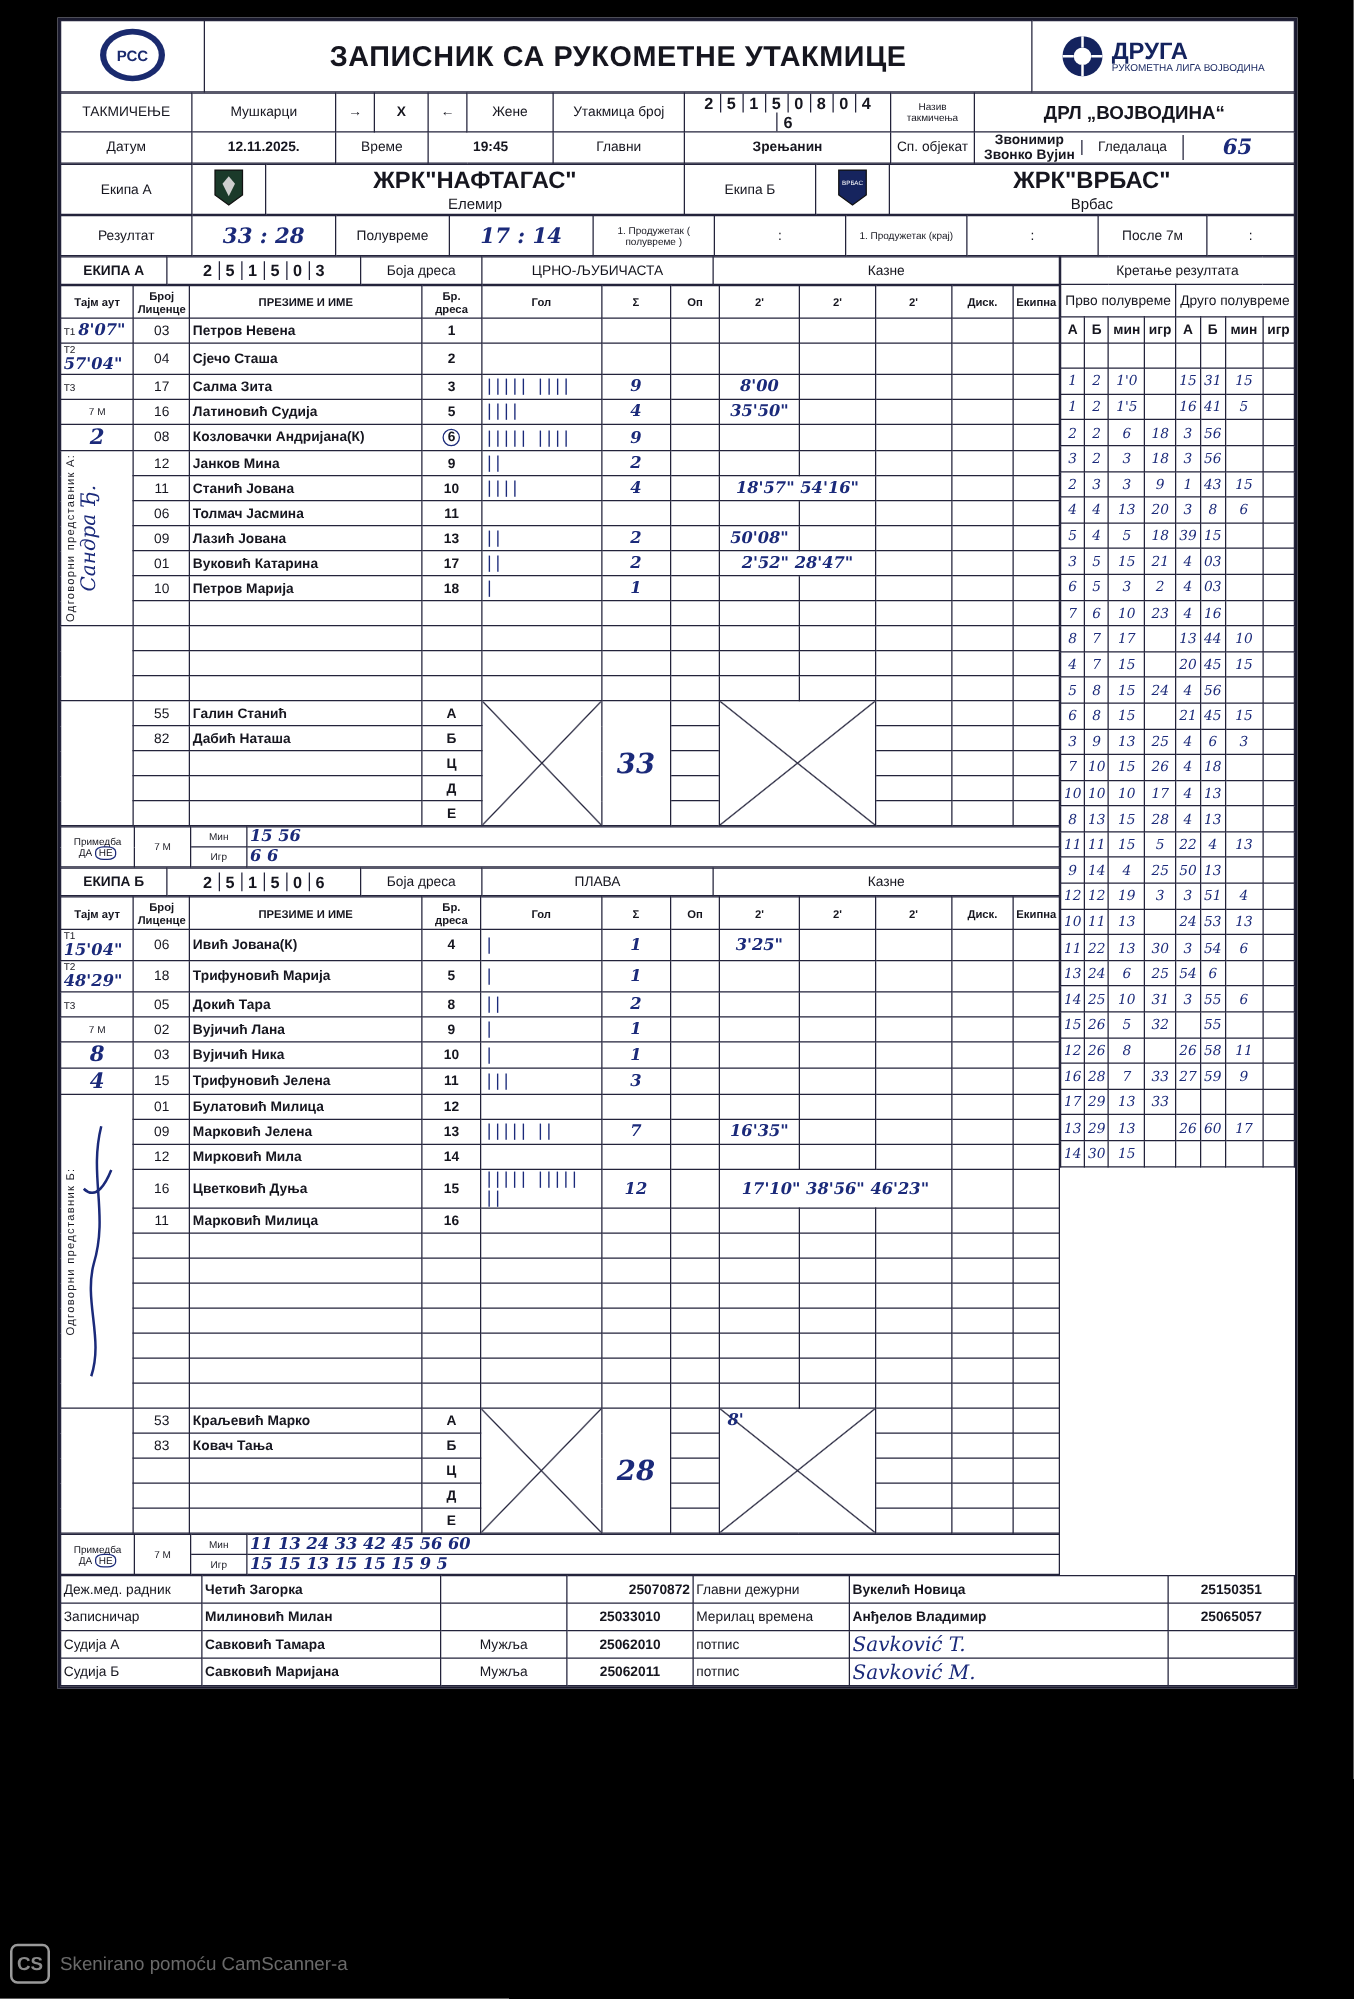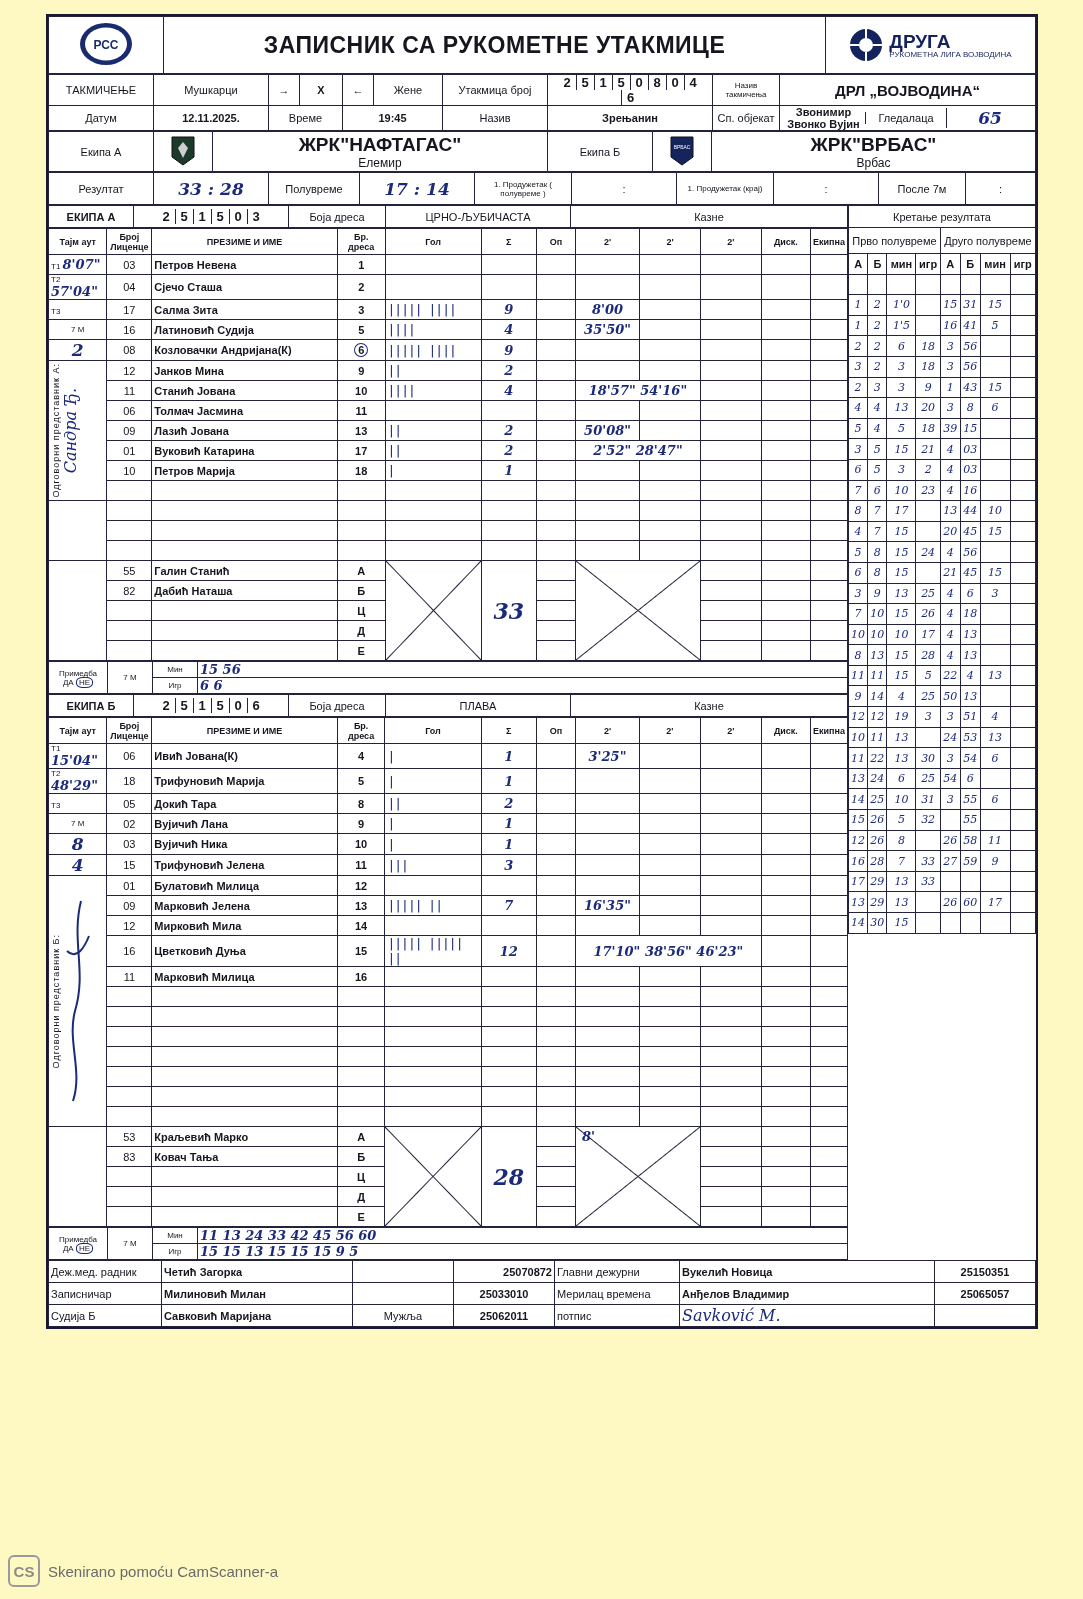--- a/index.html
+++ b/index.html
@@ -1,17 +1,17 @@
 <!DOCTYPE html>
 <html><head>
 <meta charset="utf-8">
 <style>
   html,body{margin:0;padding:0;background:#d9d9d9;}
   body{font-family:"Liberation Sans", sans-serif;}
-  #page{position:relative;width:1083px;height:1599px;background:#fef9c3;overflow:hidden;}
+  #page{position:relative;width:1083px;height:1599px;background:#000000;overflow:hidden;}
   #sheet{position:absolute;left:46px;top:14px;width:992px;background:#fff;border:2px solid #1a1a2e;box-sizing:border-box;}
   table{border-collapse:collapse;width:100%;}
   td,th{border:1px solid #23233b;font-size:11px;padding:0 2px;color:#16161f;vertical-align:middle;}
   .c{text-align:center;}
   .l{text-align:left;}
   .b{font-weight:bold;}
   .hw{font-family:"DejaVu Serif", serif;color:#1b2a7a;font-style:italic;font-weight:bold;font-size:17px;}
   .hw2{font-family:"DejaVu Serif", serif;color:#1b2a7a;font-style:italic;font-weight:bold;font-size:13px;}
   .tally{font-family:"DejaVu Sans Mono", monospace;color:#1b2a7a;font-size:13px;letter-spacing:-1px;}
   .title{font-size:23px;font-weight:bold;letter-spacing:.5px;}
@@ -82,21 +82,21 @@
           <span class="numbox">2</span><span class="numbox">5</span><span class="numbox">1</span><span class="numbox">5</span><span class="numbox">0</span><span class="numbox">8</span><span class="numbox">0</span><span class="numbox">4</span><span class="numbox">6</span>
         </td>
         <td style="width:62px" class="c xsmall">Назив такмичења</td>
         <td class="c b" style="font-size:15px">ДРЛ „ВОЈВОДИНА“</td>
       </tr>
       <tr class="rowh">
         <td class="c">Датум</td>
         <td class="c b">12.11.2025.</td>
         <td colspan="2" class="c">Време</td>
         <td colspan="2" class="c b">19:45</td>
-        <td class="c">Назив</td>
+        <td class="c">Главни</td>
         <td class="c b">Зрењанин</td>
         <td class="c">Сп. објекат</td>
         <td class="c">
           <div style="display:flex;align-items:center;">
             <div style="flex:1;text-align:center;font-weight:bold;">Звонимир Звонко Вујин</div>
             <div style="width:80px;border-left:1px solid #23233b;text-align:center;">Гледалаца</div>
             <div style="width:86px;border-left:1px solid #23233b;text-align:center;" class="hw">65</div>
           </div>
         </td>
       </tr>
@@ -1172,20 +1172,29 @@
       <tr style="height:22px;">
         <td class="l">Записничар</td>
         <td class="l b">Милиновић Милан</td>
         <td class="c"></td>
         <td class="c b">25033010</td>
         <td class="l">Мерилац времена</td>
         <td class="l b">Анђелов Владимир</td>
         <td class="c b">25065057</td>
       </tr>
       <tr style="height:22px;">
+        <td class="l">Судија А</td>
+        <td class="l b">Савковић Тамара</td>
+        <td class="c">Мужља</td>
+        <td class="c b">25062010</td>
+        <td class="l">потпис</td>
+        <td class="l sig">Savković T.</td>
+        <td class="c b"></td>
+      </tr>
+      <tr style="height:22px;">
         <td class="l">Судија Б</td>
         <td class="l b">Савковић Маријана</td>
         <td class="c">Мужља</td>
         <td class="c b">25062011</td>
         <td class="l">потпис</td>
         <td class="l sig">Savković M.</td>
         <td class="c b"></td>
       </tr>
     </tbody>
       </table>

